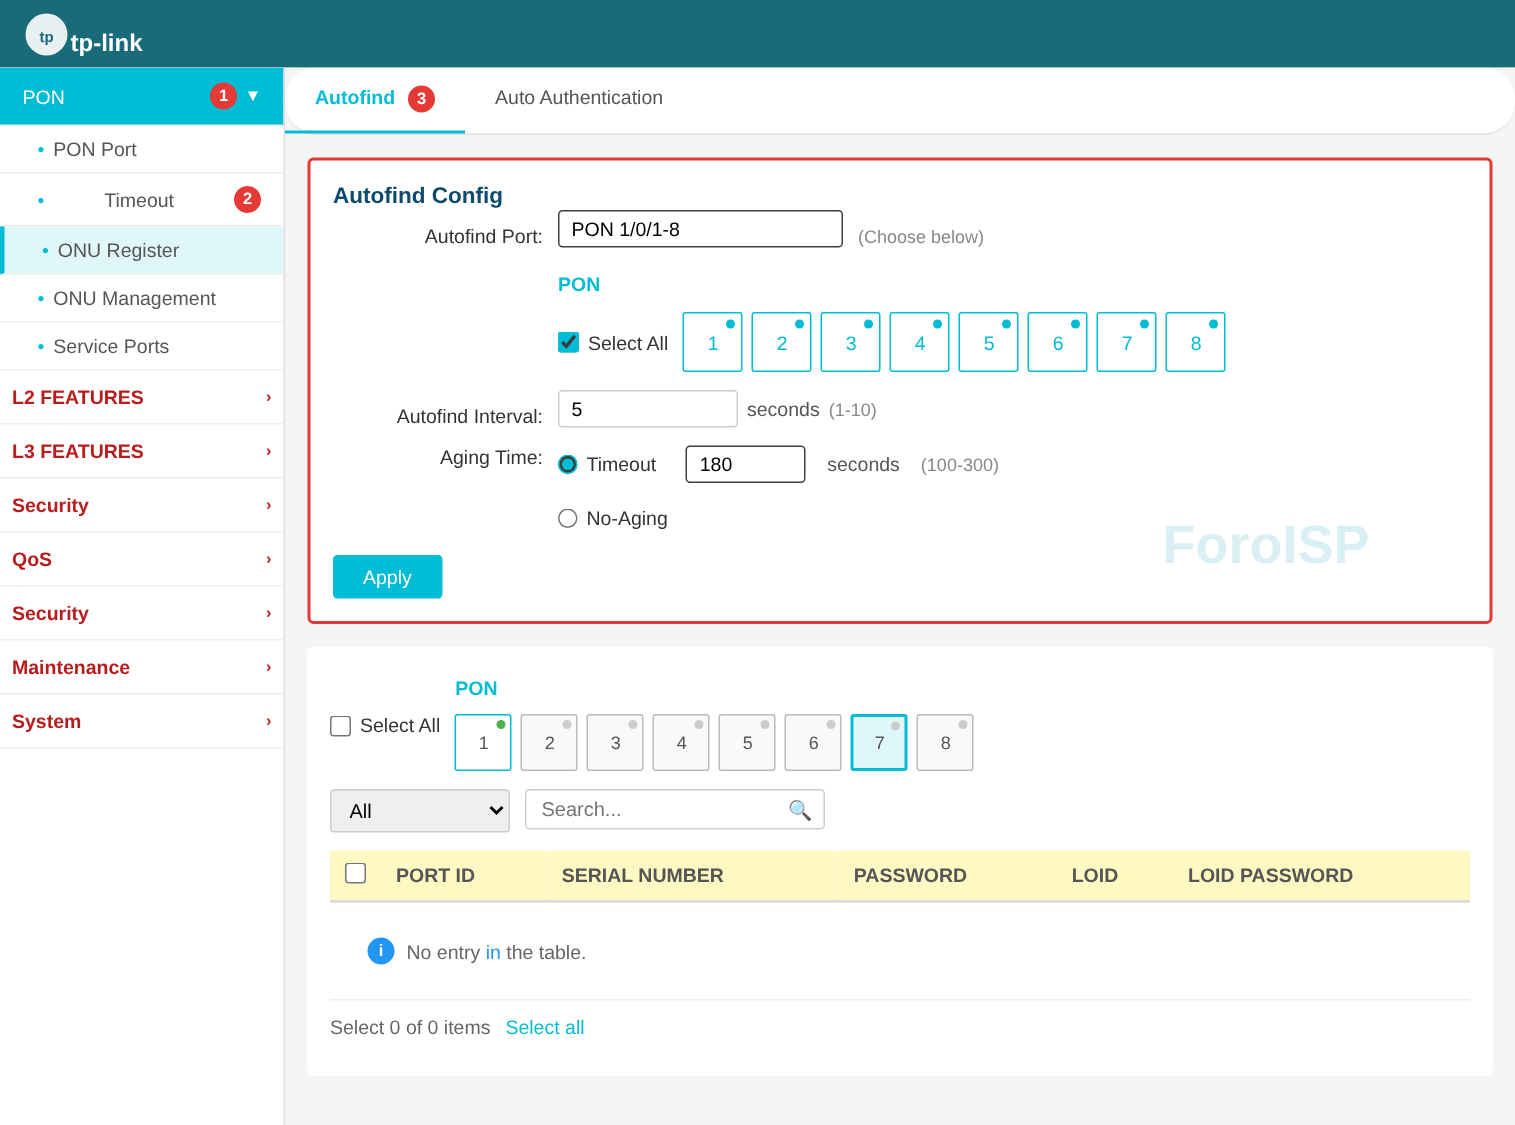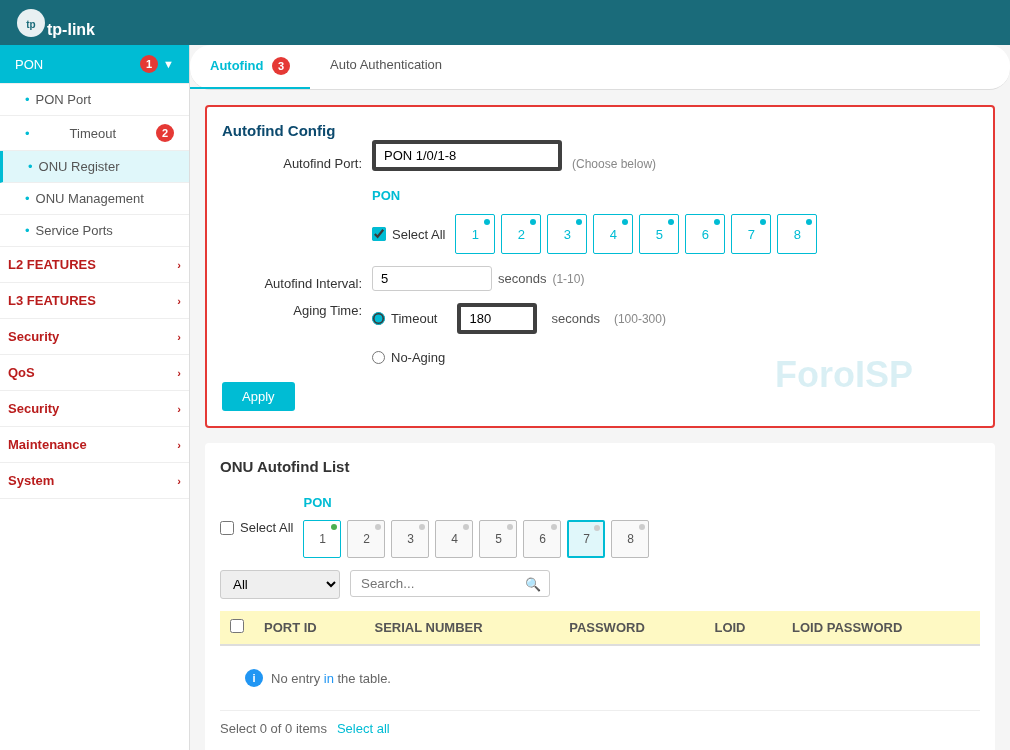--- a/index.html
+++ b/index.html
@@ -35,21 +35,21 @@
     
     .content { padding: 15px; }
 
     
     .config-section { background: #fff; border: 2px solid #e53935; border-radius: 4px; padding: 15px; margin-bottom: 15px; position: relative; }
     .section-title { font-size: 15px; font-weight: bold; color: #0c4a6e; margin-bottom: 1px; }
 
     
     .form-row { display: flex; align-items: flex-end; margin-bottom: 12px; gap: 10px; }
     .form-label { width: 140px; text-align: right; flex-shrink: 0; }
-    .form-input { border: 4px solid #404040; padding: 4px 8px; border-radius: 3px; font-size: 13px; }
+    .form-input { border: 1px solid #404040; padding: 4px 8px; border-radius: 3px; font-size: 13px; }
     .hint-text { color: #888; font-size: 12px; }
 
     
     .pon-label { font-weight: bold; color: #00bcd4; margin: 5px 0; }
 
     
     .pon-buttons { display: flex; gap: 6px; flex-wrap: wrap; }
     .pon-btn { width: 40px; height: 40px; border: 1px solid #00bcd4; background: white; color: #00bcd4; cursor: pointer; font-size: 13px; border-radius: 2px; display: flex; align-items: center; justify-content: center; position: relative; }
     .pon-btn .dot { width: 6px; height: 6px; background: #00bcd4; border-radius: 50%; position: absolute; top: 4px; right: 4px; }
     .pon-btn-small { width: 38px; height: 38px; border: 1px solid #bbb; background: #f9f9f9; color: #555; cursor: pointer; font-size: 12px; border-radius: 2px; display: flex; align-items: center; justify-content: center; position: relative; }
@@ -260,21 +260,20 @@
         </div>
 
         
         <button class="apply-btn">Apply</button>
 
         
         <div class="watermark">ForoISP</div>
       </div>
 
       <div class="list-section">
-        <div class="list-title">ONU Autofind List</div>
 
         <div style="display:flex; align-items:flex-start; gap:10px; margin-bottom:12px;">
           <label class="checkbox-label" style="margin-top:30px;">
             <input type="checkbox" style="">
             <span>Select All</span>
           </label>
           <div style="display:flex;flex-direction:column;gap:5px;">
             <span class="pon-label">PON</span>
             <div class="pon-buttons">
               <div class="pon-btn-small active-green" style="position:relative;">1<span class="dot-green" style="width:6px;height:6px;background:#4caf50;border-radius:50%;position:absolute;top:3px;right:3px;"></span></div>

